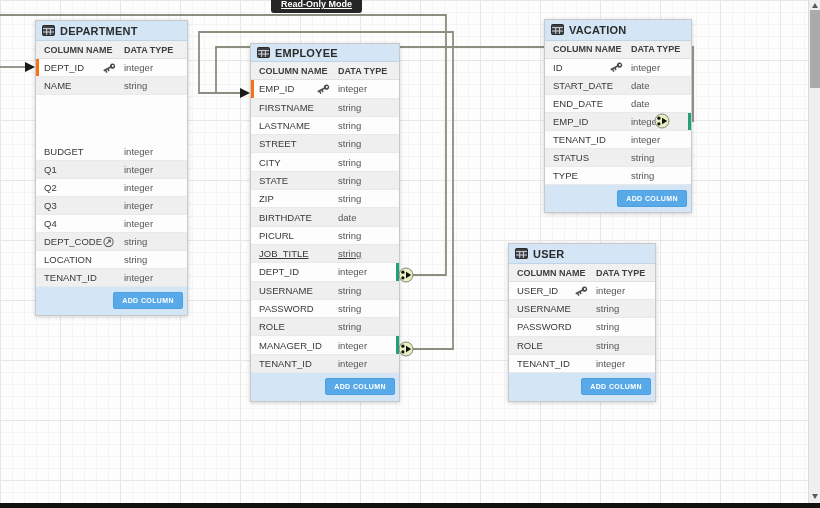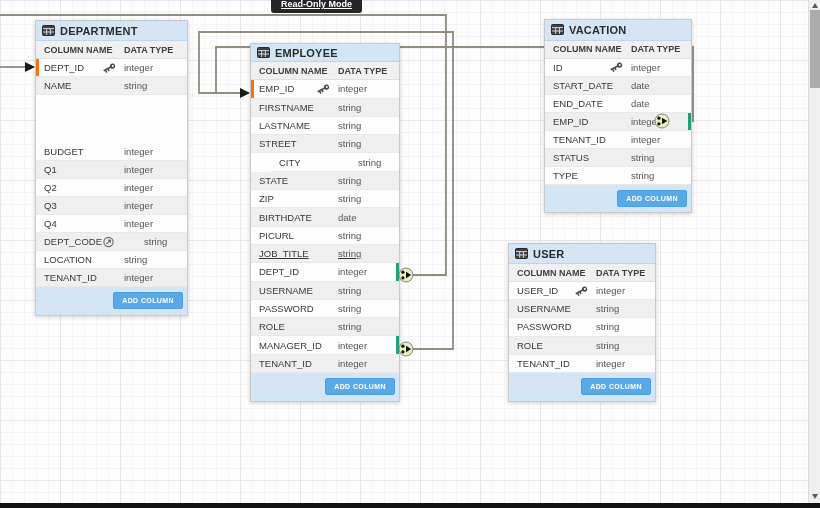--- a/index.html
+++ b/index.html
@@ -111,21 +111,21 @@
           <div class="cell-type">integer</div>
         </div>
         <div class="t-row alt" style="height: 18px; grid-template-columns: 88px 1fr;">
           <div class="cell-name">Q3</div>
           <div class="cell-type">integer</div>
         </div>
         <div class="t-row" style="height: 18px; grid-template-columns: 88px 1fr;">
           <div class="cell-name">Q4</div>
           <div class="cell-type">integer</div>
         </div>
-        <div class="t-row alt" style="height: 18px; grid-template-columns: 88px 1fr; gap: 20px;">
+        <div class="t-row alt" style="height: 18px; grid-template-columns: 88px 1fr;">
           <div class="cell-name">DEPT_CODE</div>
           <div class="cell-type">string</div>
           <div class="row-icon" style="left: 67px;"><svg width="11" height="11">
               <circle cx="5.5" cy="5.5" r="4.6" fill="none" stroke="#666" stroke-width="1.1"></circle>
               <path d="M3.4 7.6L7.4 3.6M7.4 3.6h-2.3M7.4 3.6v2.3" stroke="#666" stroke-width="1.1" fill="none"></path>
             </svg></div>
         </div>
         <div class="t-row" style="height: 18px; grid-template-columns: 88px 1fr;">
           <div class="cell-name">LOCATION</div>
           <div class="cell-type">string</div>
@@ -169,21 +169,21 @@
           <div class="cell-type">string</div>
         </div>
         <div class="t-row" style="height: 18.3px; grid-template-columns: 87px 1fr;">
           <div class="cell-name">LASTNAME</div>
           <div class="cell-type">string</div>
         </div>
         <div class="t-row alt" style="height: 18.3px; grid-template-columns: 87px 1fr;">
           <div class="cell-name">STREET</div>
           <div class="cell-type">string</div>
         </div>
-        <div class="t-row" style="height: 18.3px; grid-template-columns: 87px 1fr; margin-left: 20px;">
+        <div class="t-row" style="height: 18.3px; grid-template-columns: 87px 1fr;">
           <div class="cell-name">CITY</div>
           <div class="cell-type">string</div>
         </div>
         <div class="t-row alt" style="height: 18.3px; grid-template-columns: 87px 1fr;">
           <div class="cell-name">STATE</div>
           <div class="cell-type">string</div>
         </div>
         <div class="t-row" style="height: 18.3px; grid-template-columns: 87px 1fr;">
           <div class="cell-name">ZIP</div>
           <div class="cell-type">string</div>

